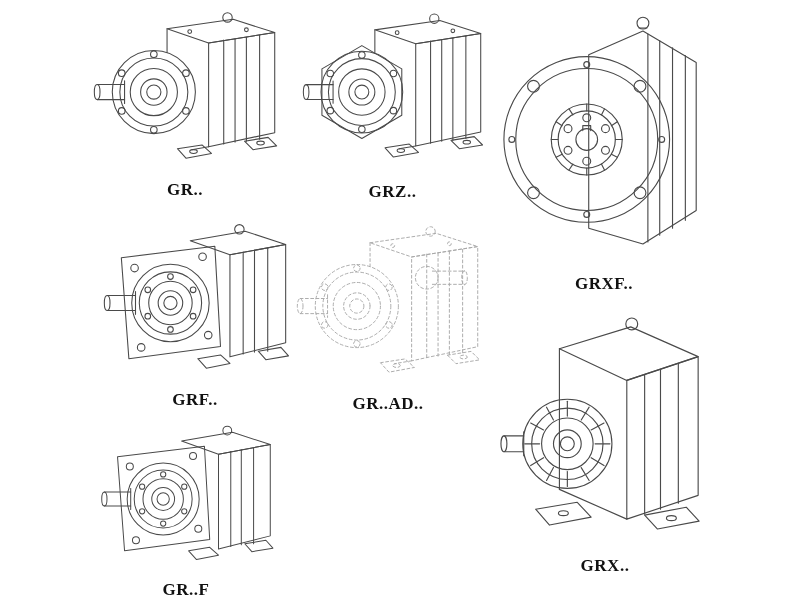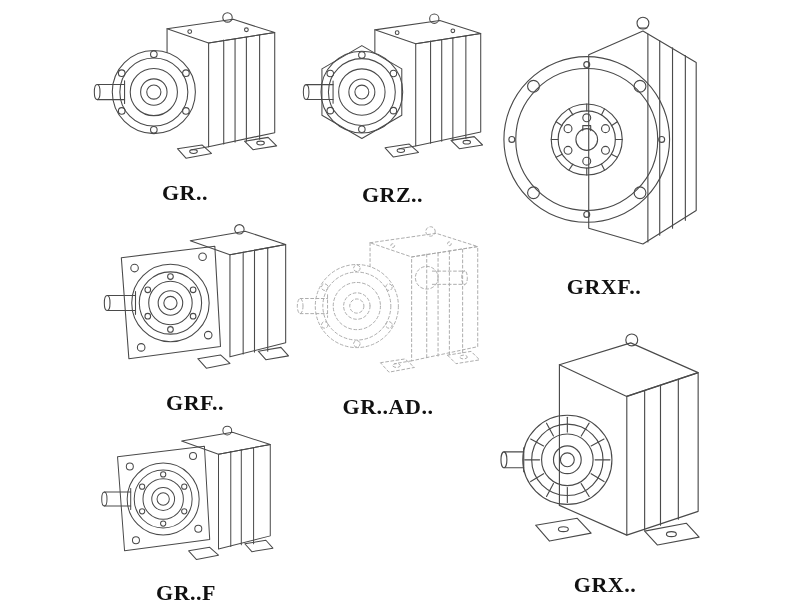--- a/index.html
+++ b/index.html
@@ -11,21 +11,21 @@
   *{margin:0;padding:0;box-sizing:border-box;}
   html,body{width:800px;height:600px;background:var(--bg);overflow:hidden;
     font-family:"Liberation Serif", serif;}
   .canvas{position:relative;width:800px;height:600px;background:var(--bg);}
   figure.cell{position:absolute;display:flex;flex-direction:column;align-items:center;}
   svg.drawing{display:block;width:100%;
     stroke:var(--line);fill:none;stroke-width:1.15;
     stroke-linejoin:round;stroke-linecap:round;}
   svg.drawing.ghost{stroke:var(--ghost);stroke-dasharray:3 2.6;stroke-width:1;}
   svg.drawing .solid-part{stroke:#7d7d7d;stroke-dasharray:none;stroke-width:1.1;}
-  figcaption.label{margin-top:2px;font-weight:bold;font-size:22px;color:var(--label);
+  figcaption.label{margin-top:2px;font-weight:bold;font-size:17px;color:var(--label);
     letter-spacing:0.5px;white-space:nowrap;}
   #defs-holder{position:absolute;width:0;height:0;overflow:hidden;}
 </style>
 </head>
 <body>
 
 <svg id="defs-holder" aria-hidden="true">
   <defs>
 
     <symbol id="gbx-side" viewBox="0 0 210 180">
@@ -212,21 +212,21 @@
     <svg class="drawing ghost" style="height:170px" viewBox="0 0 210 180">
       <use href="#gbx-side"></use>
       <line x1="152" y1="52" x2="186" y2="52"></line>
       <line x1="152" y1="66" x2="186" y2="66"></line>
       <ellipse cx="186" cy="59" rx="3" ry="7.5"></ellipse>
       <circle cx="146" cy="59" r="12"></circle>
     </svg>
     <figcaption class="label">GR..AD..</figcaption>
   </figure>
 
-  <figure class="cell" style="left:496px;top:308px;width:218px;font-family:Liberation Serif, serif;">
+  <figure class="cell" style="left:496px;top:292px;width:218px;font-family:Liberation Serif, serif;">
     <svg class="drawing" style="height:262px" viewBox="0 0 220 258">
       <use href="#gbx-grx"></use>
     </svg>
     <figcaption class="label">GRX..</figcaption>
   </figure>
 
   <figure class="cell" style="left:86px;top:420px;width:200px;">
     <svg class="drawing" style="height:158px" viewBox="0 0 210 180">
       <use href="#gbx-flange-side"></use>
     </svg>

